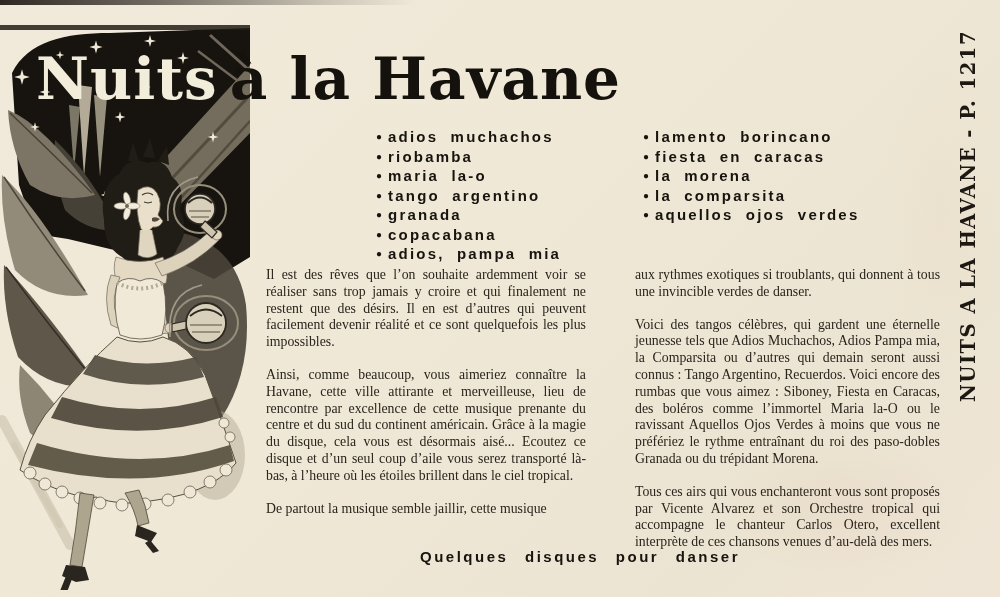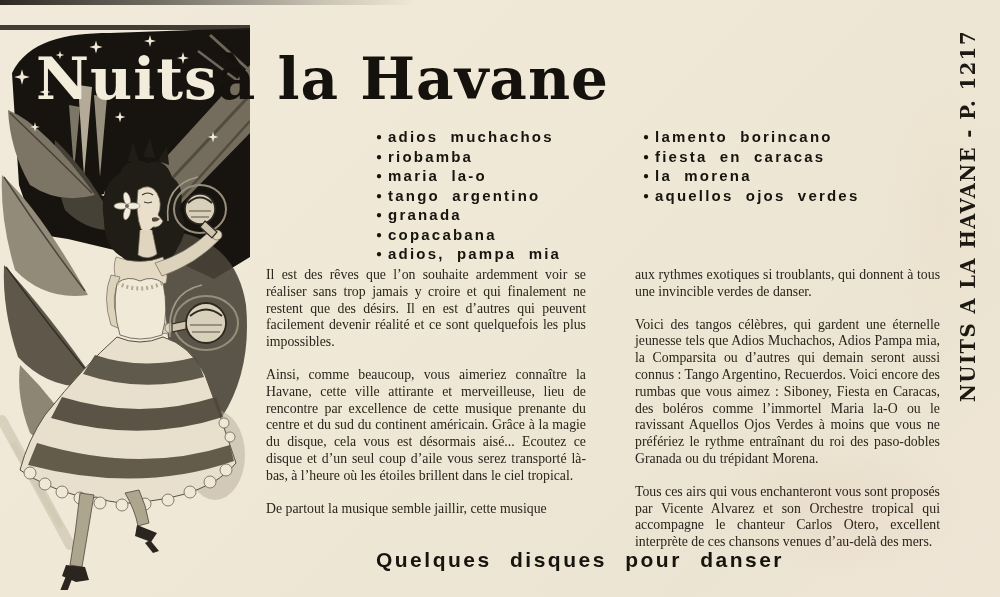--- a/index.html
+++ b/index.html
@@ -14,41 +14,41 @@
   .stain.s1{right:30px;bottom:20px;width:260px;height:140px;background:radial-gradient(ellipse,rgba(214,166,148,.12),rgba(214,166,148,0) 70%);}
   .stain.s2{right:0;top:60px;width:120px;height:300px;background:radial-gradient(ellipse,rgba(226,190,170,.10),rgba(226,190,170,0) 70%);}
 
   
   .illustration{position:absolute;left:0;top:25px;width:250px;height:565px;z-index:1;}
 
   
   .album-title{position:absolute;left:36px;top:50px;z-index:3;white-space:nowrap;
     font-family:"DejaVu Serif", serif;font-weight:700;font-size:58px;line-height:1;letter-spacing:1px;}
   .album-title .t1{color:#f2ecda;text-align:right;}
-  .album-title .t2{color:#15110c;}
+  .album-title .t2{color:#15110c;margin-left:12px;}
 
   
   .tracklist{position:absolute;z-index:2;font-family:"Liberation Sans", sans-serif;}
   .tracklist.left{left:345px;top:127px;}
   .tracklist.right{left:612px;top:127px;}
   .track{height:19.5px;line-height:19.5px;font-weight:700;font-size:15px;
     letter-spacing:2.2px;word-spacing:6px;color:#17130e;white-space:nowrap;margin-left:31px;}
   .track .bullet{display:inline-block;font-size:10px;margin-right:6px;transform:translateY(-2px);letter-spacing:0;}
 
   
   .notes{position:absolute;z-index:2;text-align:justify;}
   .notes.colL{left:250px;top:251px;width:352px;}
   .notes.colR{left:619px;top:251px;width:337px;}
   .notes p{margin:16px;font-size:13.8px;line-height:16.8px;color:#29241c;}
   .notes.colL p{margin-bottom:9px;}
   .notes.colR p{margin-bottom:0;}
 
   
   .footer-tagline{position:absolute;left:300px;top:548px;width:560px;z-index:2;text-align:center;
-    font-family:"Liberation Sans", sans-serif;font-weight:700;font-size:21px;
+    font-family:"Liberation Sans", sans-serif;font-weight:700;font-size:15px;
     letter-spacing:2.5px;word-spacing:10px;color:#17130e;white-space:nowrap;}
 
   
   .spine{position:absolute;left:780px;top:203px;width:380px;height:26px;z-index:2;
     transform:rotate(-90deg);transform-origin:50% 50%;text-align:center;white-space:nowrap;
     font-family:"DejaVu Serif", serif;font-weight:700;font-size:19.5px;letter-spacing:1.5px;color:#1d1912;}
 </style>
 </head>
 <body>
 
@@ -226,20 +226,21 @@
   <div class="tracklist right">
 
 
 
       <div class="track"><span class="bullet">●</span><span class="slot">lamento borincano</span></div>
 
       <div class="track"><span class="bullet">●</span><span class="slot">fiesta en caracas</span></div>
 
       <div class="track"><span class="bullet">●</span><span class="slot">la morena</span></div>
 
+      <div class="track"><span class="bullet">●</span><span class="slot">la comparsita</span></div>
 
       <div class="track"><span class="bullet">●</span><span class="slot">aquellos ojos verdes</span></div>
     </div>
 
   <div class="notes colL">
 
   <p class="slot">Il est des rêves que l’on souhaite ardemment voir se réaliser sans trop jamais y croire et qui finalement ne restent que des désirs. Il en est d’autres qui peuvent facilement devenir réalité et ce sont quelquefois les plus impossibles.</p>
       <p class="slot">Ainsi, comme beaucoup, vous aimeriez connaître la Havane, cette ville attirante et merveilleuse, lieu de rencontre par excellence de cette musique prenante du centre et du sud du continent américain. Grâce à la magie du disque, cela vous est désormais aisé... Ecoutez ce disque et d’un seul coup d’aile vous serez transporté là-bas, à l’heure où les étoiles brillent dans le ciel tropical.</p>
       <p class="slot">De partout la musique semble jaillir, cette musique</p>
     </div>

